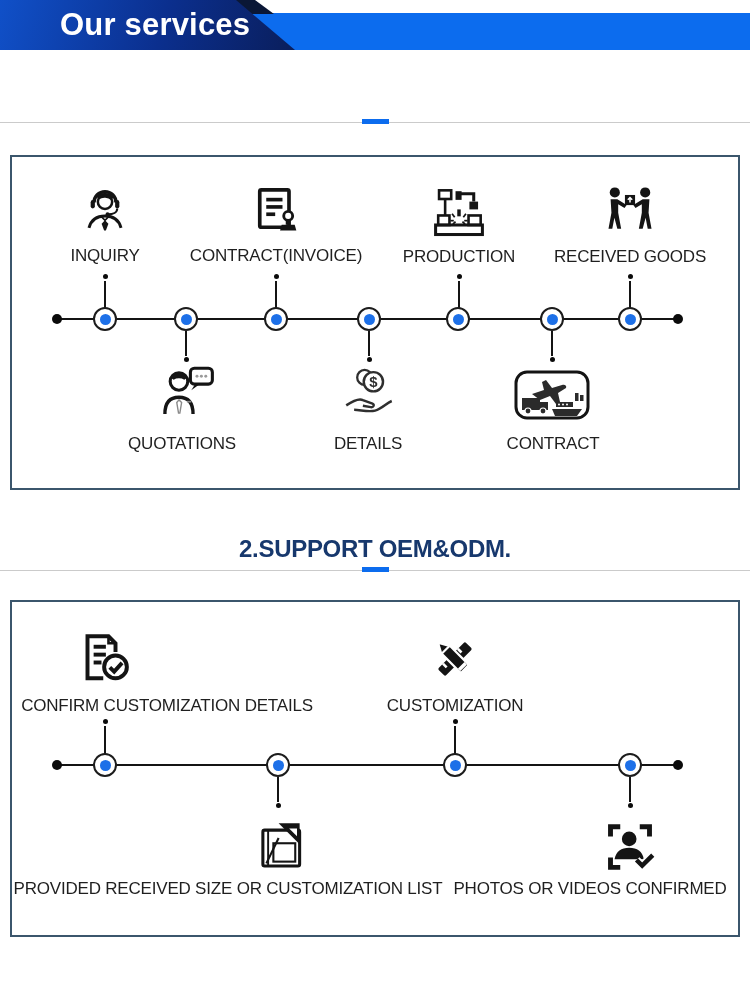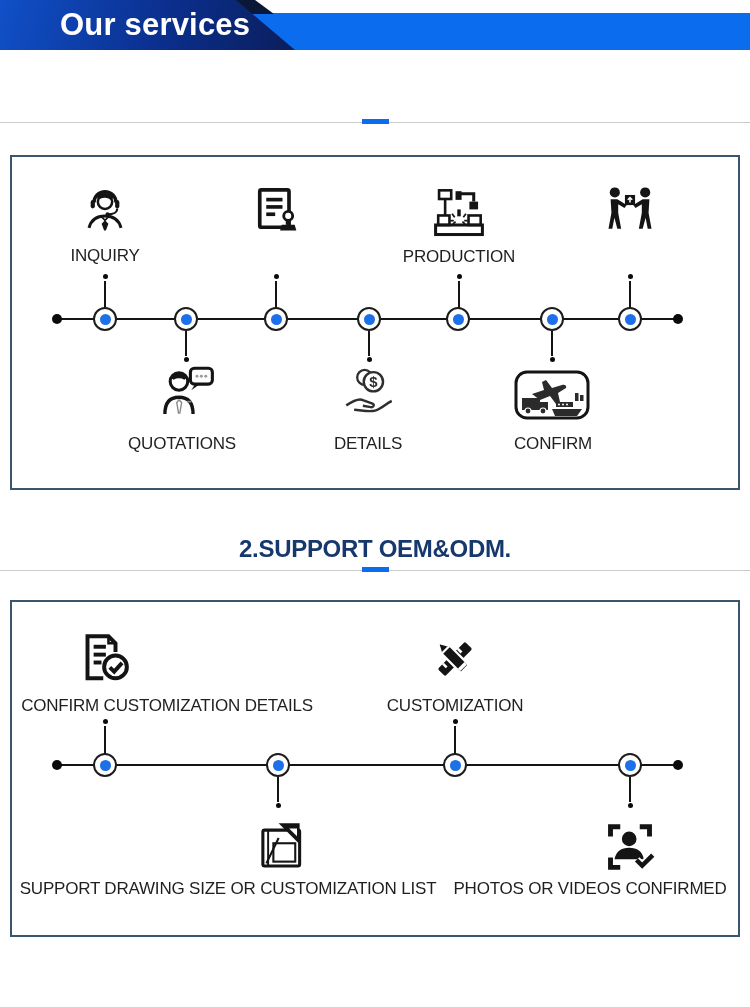--- a/index.html
+++ b/index.html
@@ -104,21 +104,23 @@
       <circle cx="14" cy="10" r="6" fill="#141414"></circle>
       <circle cx="50" cy="10" r="6" fill="#141414"></circle>
       <rect x="26" y="13" width="12" height="12" fill="#141414"></rect>
       <path d="M32 22v-6m-2.6 2.6L32 16l2.6 2.6" stroke="#ffffff" stroke-width="1.8" fill="none"></path>
       <path d="M9 18h8l11 7-2.5 3.5L18 24v10l3.5 19h-4.5L13.5 40 11 53H6.5L10 34z" fill="#141414"></path>
       <path d="M55 18h-8l-11 7 2.5 3.5L46 24v10l-3.5 19H47l3.5-13L53 53h4.5L54 34z" fill="#141414"></path>
     </svg>
   </div>
 
   <div class="step-label" style="left:105px;top:246px">INQUIRY</div>
+  <div class="step-label" style="left:276px;top:246px">CONTRACT(INVOICE)</div>
   <div class="step-label" style="left:459px;top:247px">PRODUCTION</div>
+  <div class="step-label" style="left:630px;top:247px">RECEIVED GOODS</div>
 
   <div class="mdot" style="left:102.5px;top:274px"></div>
   <div class="vline" style="left:104.2px;top:281px;height:37px"></div>
   <div class="mdot" style="left:273.5px;top:274px"></div>
   <div class="vline" style="left:275.2px;top:281px;height:37px"></div>
   <div class="mdot" style="left:456.5px;top:274px"></div>
   <div class="vline" style="left:458.2px;top:281px;height:37px"></div>
   <div class="mdot" style="left:627.5px;top:274px"></div>
   <div class="vline" style="left:629.2px;top:281px;height:37px"></div>
 
@@ -190,21 +192,21 @@
       <circle cx="45" cy="34.5" r="1" fill="#ffffff"></circle>
         <circle cx="49" cy="34.5" r="1" fill="#ffffff"></circle>
         <circle cx="53" cy="34.5" r="1" fill="#ffffff"></circle>
       <rect x="61" y="23" width="3.5" height="8" fill="#2b2b2b"></rect>
       <rect x="66" y="25" width="3.5" height="6" fill="#2b2b2b"></rect>
     </svg>
   </div>
 
   <div class="step-label" style="left:182px;top:434px">QUOTATIONS</div>
   <div class="step-label" style="left:368px;top:434px">DETAILS</div>
-  <div class="step-label" style="left:553px;top:434px">CONFIRM</div>
+  <div class="step-label" style="left:553px;top:434px">CONTRACT</div>
 
   <h2 class="sec-heading" style="top:534px">2.SUPPORT OEM&amp;ODM.</h2>
   <div class="rule" style="top:570px"></div>
   <div class="rule-tab" style="top:567px"></div>
 
   <div class="flow-box" style="top:600px;height:333px"></div>
 
   <div class="icon" style="left:105px;top:631px;width:56px;height:56px">
     <svg viewBox="0 0 64 64">
       <path d="M30 54H12V6h24l8 8v10" fill="none" stroke="#141414" stroke-width="4.5"></path>
@@ -277,16 +279,16 @@
       <path d="M8 19V7h12" fill="none" stroke="#141414" stroke-width="6"></path>
       <path d="M44 7h12v12" fill="none" stroke="#141414" stroke-width="6"></path>
       <path d="M20 57H8V45" fill="none" stroke="#141414" stroke-width="6"></path>
       <circle cx="31" cy="22" r="9" fill="#141414"></circle>
       <path d="M13 47c2-10 8-14 18-14s16 4 18 14z" fill="#141414"></path>
       <path d="M40 48l7 7 13-13" fill="none" stroke="#ffffff" stroke-width="10"></path>
       <path d="M40 48l7 7 13-13" fill="none" stroke="#141414" stroke-width="5.5"></path>
     </svg>
   </div>
 
-  <div class="step-label" style="left:228px;top:879px">SUPPORT DRAWING SIZE OR CUSTOMIZATION LIST</div>
+  <div class="step-label" style="left:228px;top:879px">PROVIDED RECEIVED SIZE OR CUSTOMIZATION LIST</div>
   <div class="step-label" style="left:590px;top:879px">PHOTOS OR VIDEOS CONFIRMED</div>
 
 </div>
 
 </body></html>

